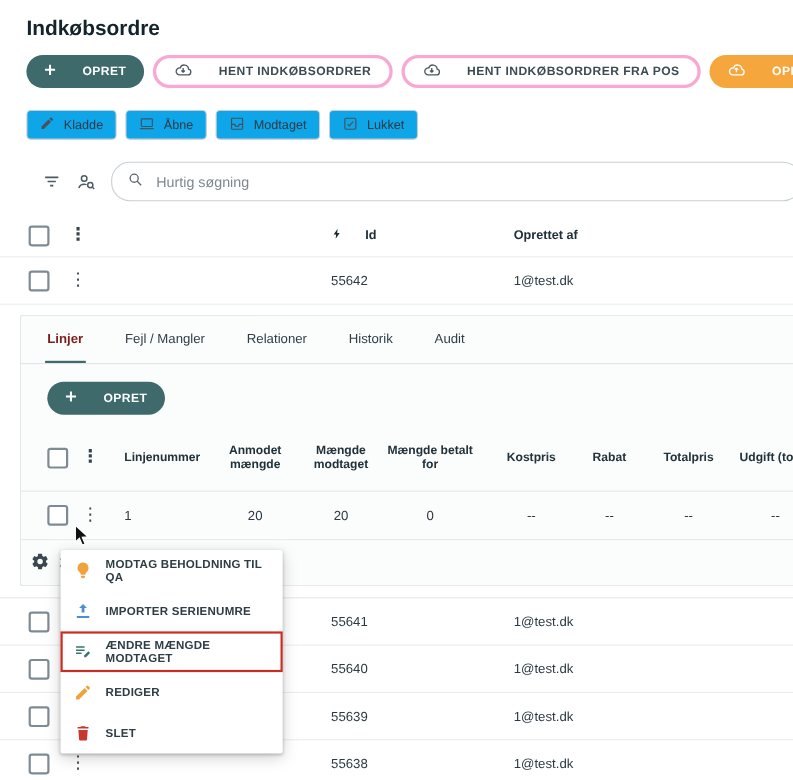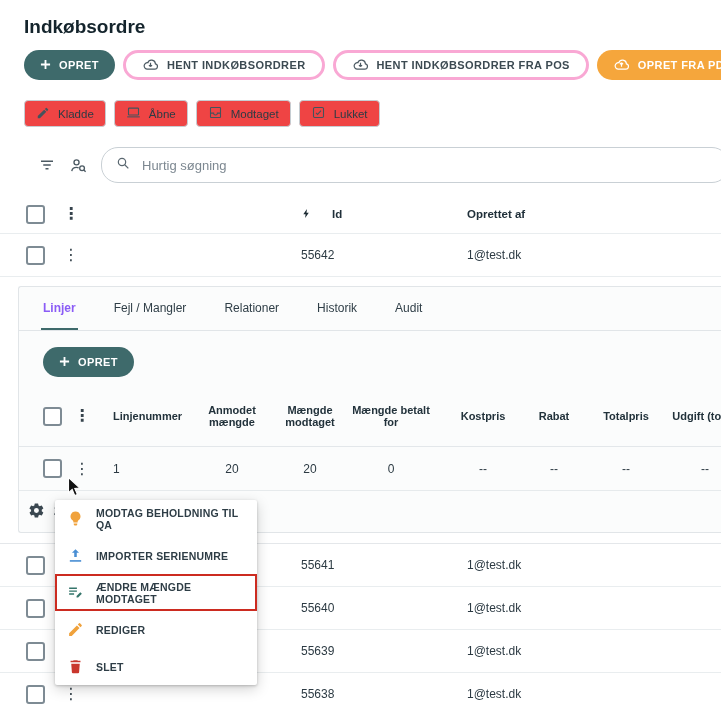--- a/index.html
+++ b/index.html
@@ -6,30 +6,30 @@
   body{
     width:721px;height:709px;overflow:hidden;position:relative;
     background:#fff;color:#1c2b33;
     font-family:"Liberation Sans","DejaVu Sans",sans-serif;
   }
   .page-header{padding:16px 24px 4px;}
   .page-title{font-size:19px;font-weight:700;margin:0;color:#14242c;}
 
   
   .toolbar{display:flex;gap:8px;padding:8px 0 12px 24px;white-space:nowrap;}
-  .pill{flex-shrink:0;height:30px;border-radius:16px;display:inline-flex;align-items:center;gap:8px;
+  .pill{flex-shrink:0;height:30px;border-radius:16px;display:inline-flex;align-items:center;gap:24px;
         padding:0 16px;font-size:11px;font-weight:700;letter-spacing:.4px;border:none;cursor:pointer;
         font-family:inherit;}
   .pill.teal{background:#3e6a6b;color:#fff;}
   .pill.ghost{background:#fff;border:3px solid #f9a8d4;color:#3c4a52;}
   .pill.amber{background:#f5a63c;color:#fff;}
 
   
   .chips{display:flex;gap:8px;padding:8px 0 0 24px;}
-  .chip{height:27px;border:1px solid #c6cdd2;border-radius:4px;background:#ef4444;padding:0 11px;
+  .chip{height:27px;border:1px solid #c6cdd2;border-radius:4px;background:#0ea5e9;padding:0 11px;
         display:inline-flex;gap:8px;align-items:center;font-size:11.5px;color:#2c3b44;cursor:pointer;
         font-family:inherit;}
 
   
   .search-row{display:flex;align-items:center;gap:13px;margin:20px 0 12px;padding-left:38px;}
   .icon-btn{display:inline-flex;cursor:pointer;}
   .search-box{flex:1;height:34px;border:1px solid #c9d0d5;border-radius:17px;display:flex;
         align-items:center;gap:9px;padding:0 13px;margin-right:-8px;background:#fff;}
   .search-box input{border:none;outline:none;flex:1;font-size:13px;color:#3c4a52;background:transparent;
         font-family:inherit;}
@@ -44,21 +44,21 @@
   .kebab{width:16px;font-size:16px;line-height:1;color:#37444d;cursor:pointer;text-align:center;flex-shrink:0;}
   .c-id{margin-left:222px;width:166px;display:flex;align-items:center;gap:20px;}
   .c-by{flex:1;}
 
   
   .panel{margin:9px 0 0 18px;background:#fbfcfc;border:1px solid #e1e5e8;border-right:none;
          border-radius:3px 0 0 3px;}
   .tabs{display:flex;gap:34px;padding-left:22px;border-bottom:1px solid #e1e5e8;height:43px;}
   .tab{display:flex;align-items:center;font-size:12px;color:#2f3e47;border-bottom:2px solid transparent;
        padding:0 2px;cursor:pointer;}
-  .tab.active{color:#8b5cf6;border-bottom-color:#3e6a6b;font-weight:600;}
+  .tab.active{color:#7f1d1d;border-bottom-color:#3e6a6b;font-weight:600;}
   .panel-create{margin:16px 0 15px 24px;}
   .lrow{display:flex;align-items:center;padding-left:24px;overflow:hidden;}
   .lhead{padding-top:4px;padding-bottom:10px;border-bottom:1px solid #e3e7ea;font-size:11px;
          font-weight:700;color:#22323b;min-height:40px;}
   .lhead .cb,.lline .cb{margin-right:12px;}
   .lc{text-align:center;flex-shrink:0;}
   .lc-num{margin-left:23px;width:80px;text-align:left;}
   .lc-anmodet{width:78px;}
   .lc-modtaget{width:78px;}
   .lc-betalt{width:84px;}

